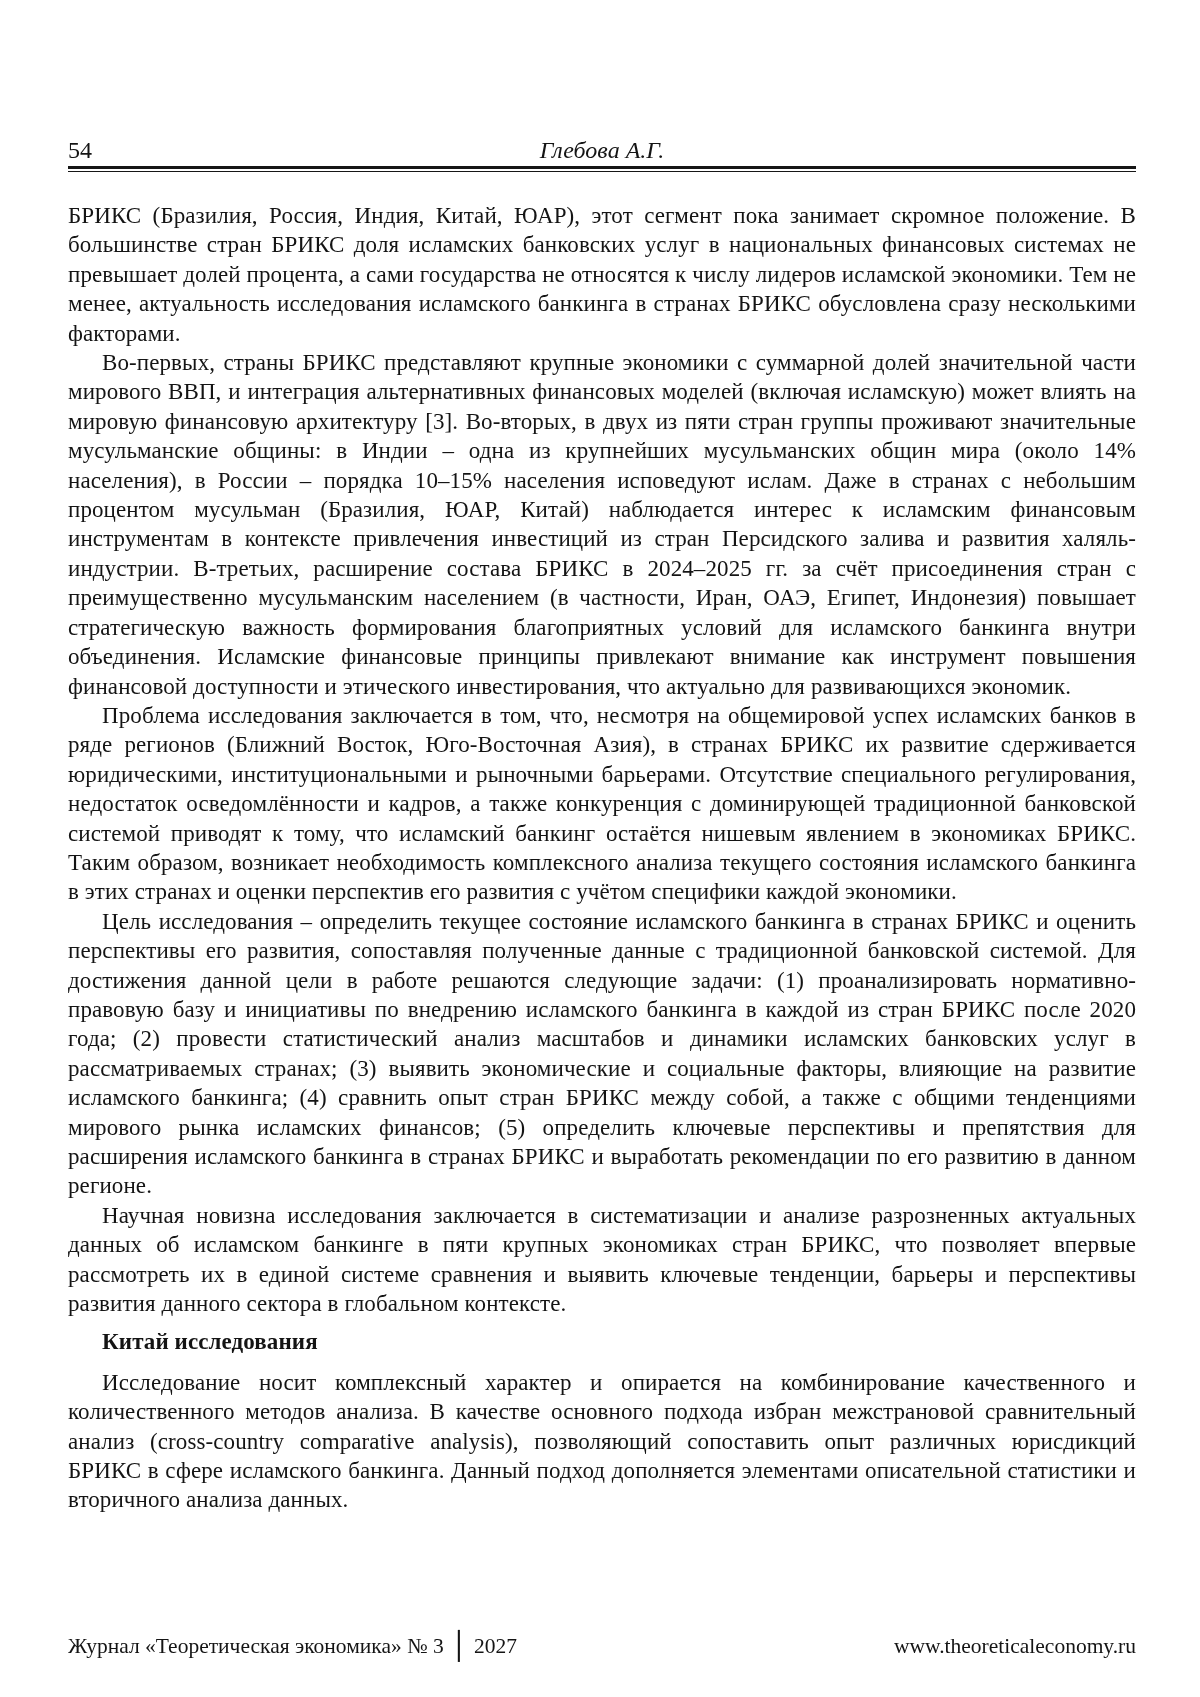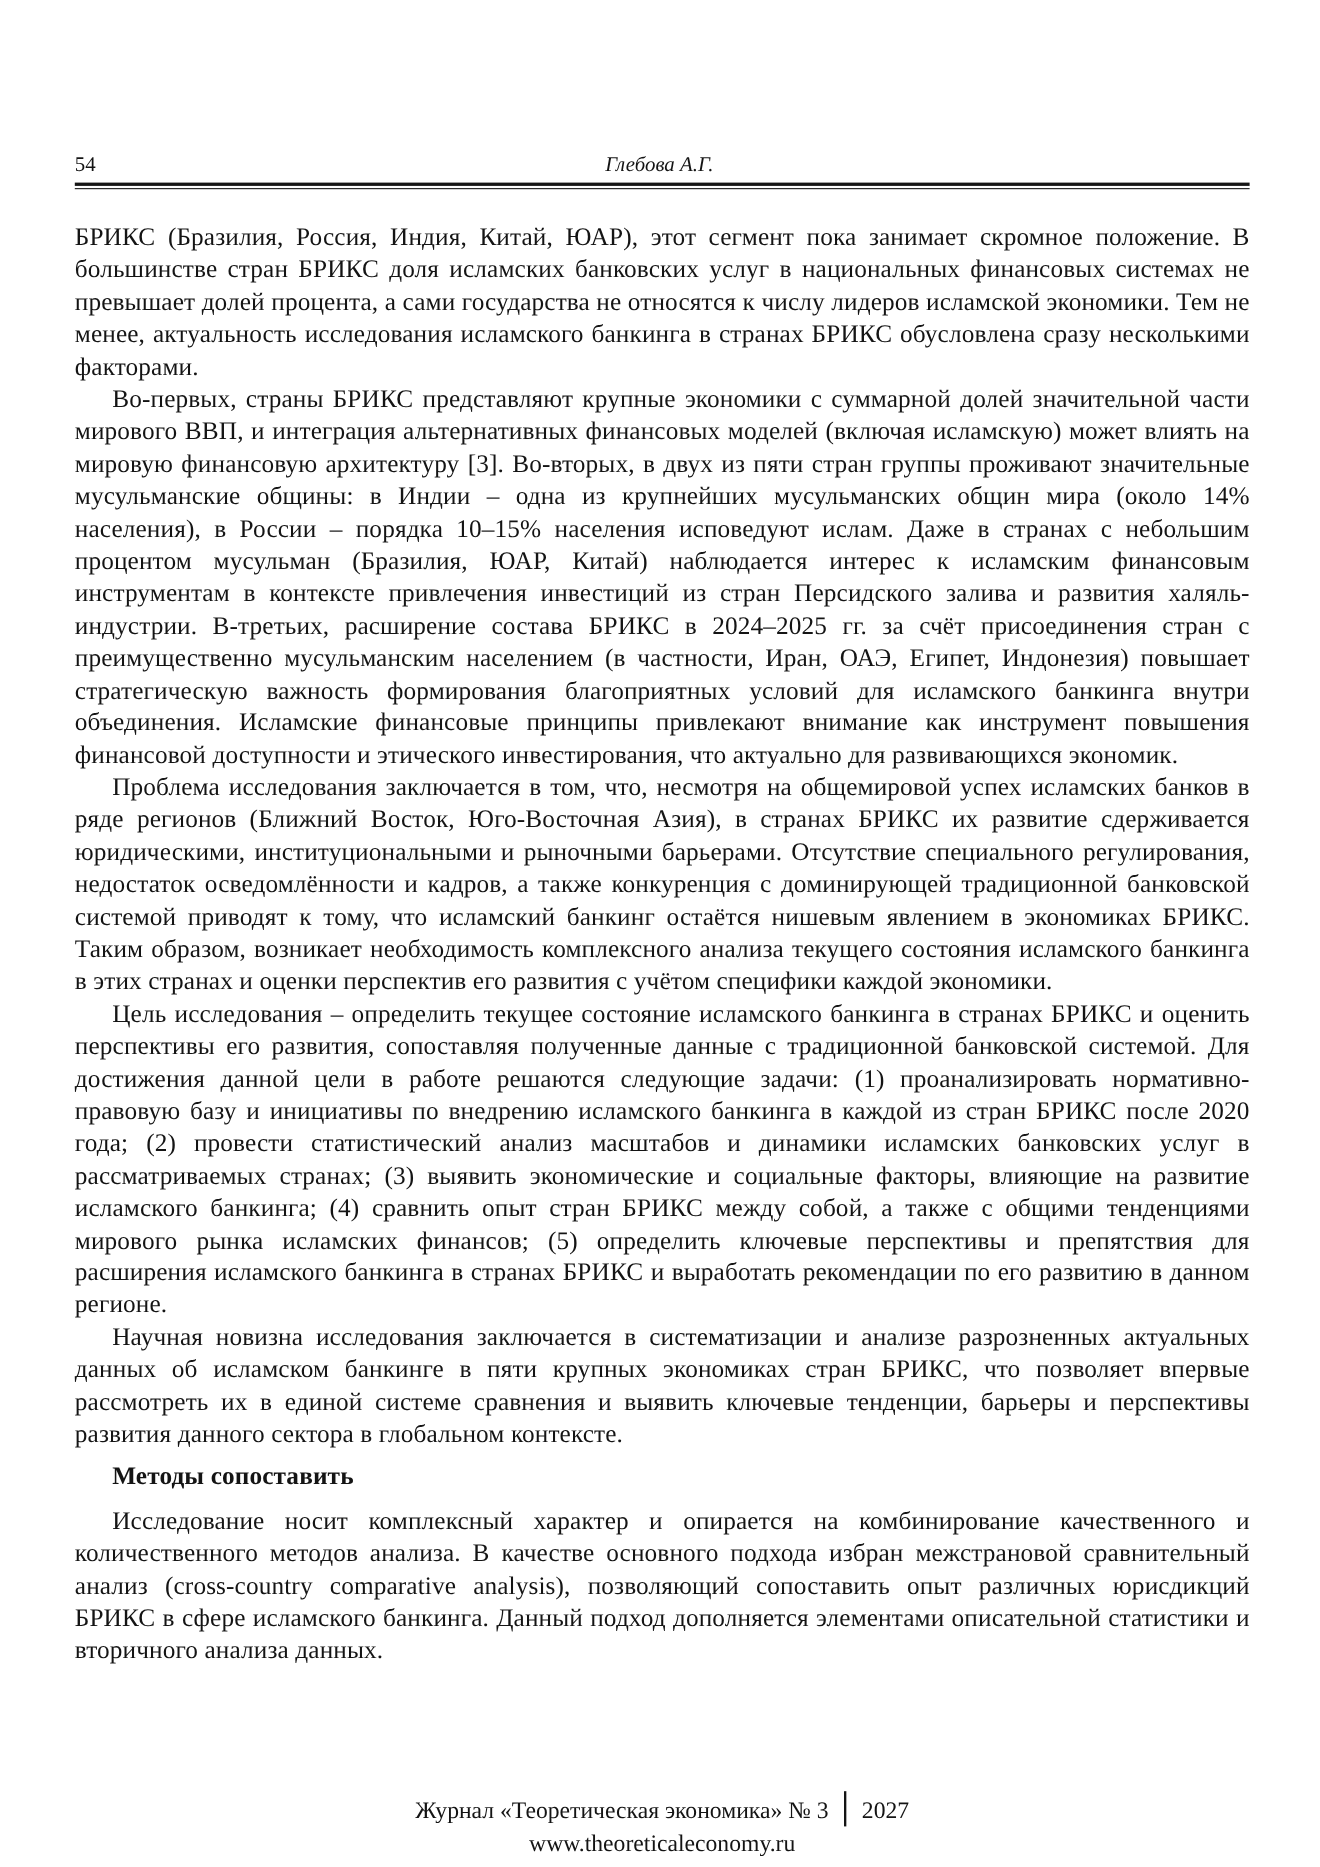--- a/index.html
+++ b/index.html
@@ -17,21 +17,21 @@
     overflow: hidden;
   }
   .header {
     position: absolute;
     left: 68px;
     right: 64px;
     top: 136px;
     height: 30px;
     display: flex;
     align-items: baseline;
-    font-size: 19px;
+    font-size: 24px;
     line-height: 28px;
   }
   .page-num {
     flex: 0 0 auto;
     font-style: normal;
   }
   .running-title {
     flex: 1 1 auto;
     text-align: center;
     font-style: italic;
@@ -76,21 +76,20 @@
   .footer {
     position: absolute;
     left: 68px;
     right: 64px;
     top: 1631px;
     display: flex;
     justify-content: space-between;
     align-items: center;
     font-size: 21.5px;
     line-height: 30px;
-    flex-direction: column;
   }
   .footer-left {
     display: flex;
     align-items: center;
     gap: 7px;
   }
   .footer-bar {
     font-family: "DejaVu Sans", sans-serif;
     font-size: 27px;
     line-height: 27px;
@@ -110,21 +109,21 @@
   </div>
 
   <div class="header-rule"></div>
 
   <main class="body">
     <p class="para no-indent">БРИКС (Бразилия, Россия, Индия, Китай, ЮАР), этот сегмент пока занимает скромное положение. В большинстве стран БРИКС доля исламских банковских услуг в национальных финансовых системах не превышает долей процента, а сами государства не относятся к числу лидеров исламской экономики. Тем не менее, актуальность исследования исламского банкинга в странах БРИКС обусловлена сразу несколькими факторами.</p>
     <p class="para">Во-первых, страны БРИКС представляют крупные экономики с суммарной долей значительной части мирового ВВП, и интеграция альтернативных финансовых моделей (включая исламскую) может влиять на мировую финансовую архитектуру [3]. Во-вторых, в двух из пяти стран группы проживают значительные мусульманские общины: в Индии – одна из крупнейших мусульманских общин мира (около 14% населения), в России – порядка 10–15% населения исповедуют ислам. Даже в странах с небольшим процентом мусульман (Бразилия, ЮАР, Китай) наблюдается интерес к исламским финансовым инструментам в контексте привлечения инвестиций из стран Персидского залива и развития халяль-индустрии. В-третьих, расширение состава БРИКС в 2024–2025 гг. за счёт присоединения стран с преимущественно мусульманским населением (в частности, Иран, ОАЭ, Египет, Индонезия) повышает стратегическую важность формирования благоприятных условий для исламского банкинга внутри объединения. Исламские финансовые принципы привлекают внимание как инструмент повышения финансовой доступности и этического инвестирования, что актуально для развивающихся экономик.</p>
     <p class="para">Проблема исследования заключается в том, что, несмотря на общемировой успех исламских банков в ряде регионов (Ближний Восток, Юго-Восточная Азия), в странах БРИКС их развитие сдерживается юридическими, институциональными и рыночными барьерами. Отсутствие специального регулирования, недостаток осведомлённости и кадров, а также конкуренция с доминирующей традиционной банковской системой приводят к тому, что исламский банкинг остаётся нишевым явлением в экономиках БРИКС. Таким образом, возникает необходимость комплексного анализа текущего состояния исламского банкинга в этих странах и оценки перспектив его развития с учётом специфики каждой экономики.</p>
     <p class="para">Цель исследования – определить текущее состояние исламского банкинга в странах БРИКС и оценить перспективы его развития, сопоставляя полученные данные с традиционной банковской системой. Для достижения данной цели в работе решаются следующие задачи: (1) проанализировать нормативно-правовую базу и инициативы по внедрению исламского банкинга в каждой из стран БРИКС после 2020 года; (2) провести статистический анализ масштабов и динамики исламских банковских услуг в рассматриваемых странах; (3) выявить экономические и социальные факторы, влияющие на развитие исламского банкинга; (4) сравнить опыт стран БРИКС между собой, а также с общими тенденциями мирового рынка исламских финансов; (5) определить ключевые перспективы и препятствия для расширения исламского банкинга в странах БРИКС и выработать рекомендации по его развитию в данном регионе.</p>
     <p class="para">Научная новизна исследования заключается в систематизации и анализе разрозненных актуальных данных об исламском банкинге в пяти крупных экономиках стран БРИКС, что позволяет впервые рассмотреть их в единой системе сравнения и выявить ключевые тенденции, барьеры и перспективы развития данного сектора в глобальном контексте.</p>
-    <p class="section-heading">Методы сопоставить</p>
+    <p class="section-heading">Китай исследования</p>
     <p class="para">Исследование носит комплексный характер и опирается на комбинирование качественного и количественного методов анализа. В качестве основного подхода избран межстрановой сравнительный анализ (cross-country comparative analysis), позволяющий сопоставить опыт различных юрисдикций БРИКС в сфере исламского банкинга. Данный подход дополняется элементами описательной статистики и вторичного анализа данных.</p>
   </main>
 
   <div class="footer">
     <div class="footer-left">
       <span>Журнал «Теоретическая экономика» № 3</span>
       <span class="footer-bar">│</span>
       <span>2027</span>
     </div>
     <div class="footer-right">www.theoreticaleconomy.ru</div>

